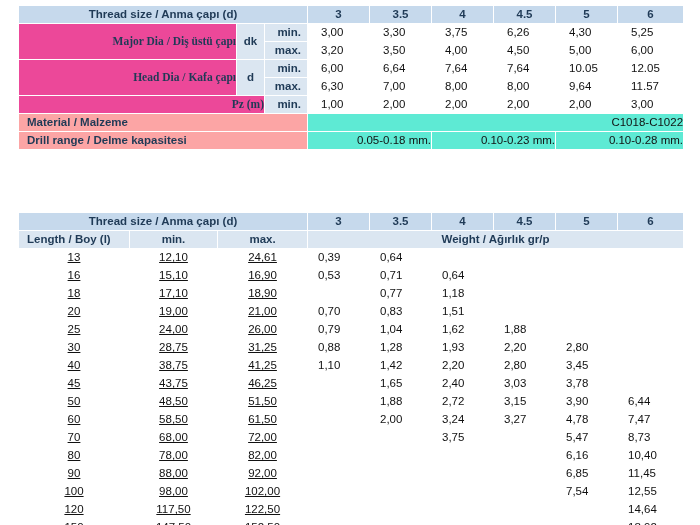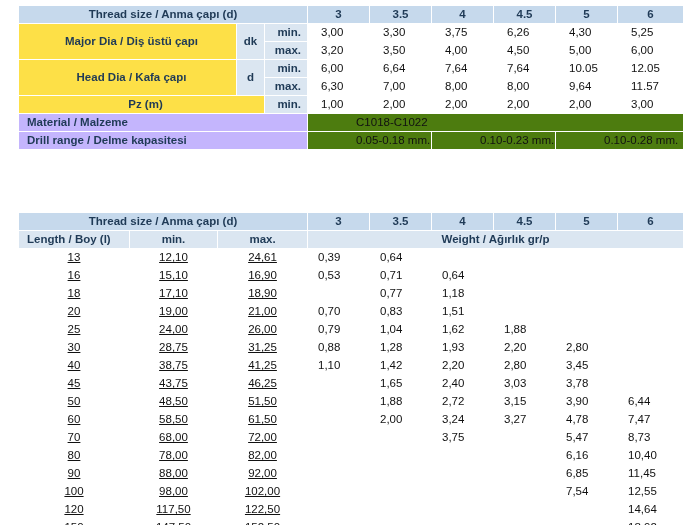--- a/index.html
+++ b/index.html
@@ -44,28 +44,29 @@
   }
   #table1 td { font-size: 11.5px; }
 
   .t1-hdr {
     background: #c6d9ec;
     text-align: center;
     font-weight: bold;
     color: #1f3a56;
   }
   .t1-lbl {
-    background: #fde047;
+    background: #ec4899;
     padding-left: 8px;
-    text-align: center;
-    font-weight: bold;
-    color: #1f3a56;
+    text-align: right;
+    font-weight: bold;
+    color: #1f3a56;
+    font-family: Liberation Serif, serif;
   }
   .t1-lbl-plain {
-    background: #c4b5fd;
+    background: #fca5a5;
     padding-left: 8px;
     text-align: left;
     font-weight: bold;
     color: #1f3a56;
   }
   .t1-sym {
     background: #dbe6f1;
     text-align: center;
     font-weight: bold;
     color: #1f3a56;
@@ -78,22 +79,22 @@
     color: #1f3a56;
     font-weight: bold;
   }
   .t1-val-left {
     background: #ffffff;
     text-align: left;
     padding-left: 13px;
     color: #111;
   }
   .t1-span {
-    background: #4d7c0f;
-    text-align: left;
+    background: #5eead4;
+    text-align: right;
     color: #111;
     padding-left: 48px;
   }
 
   
   #table2 {
     position: absolute;
     left: 18px;
     top: 212px;
     width: 665px;

